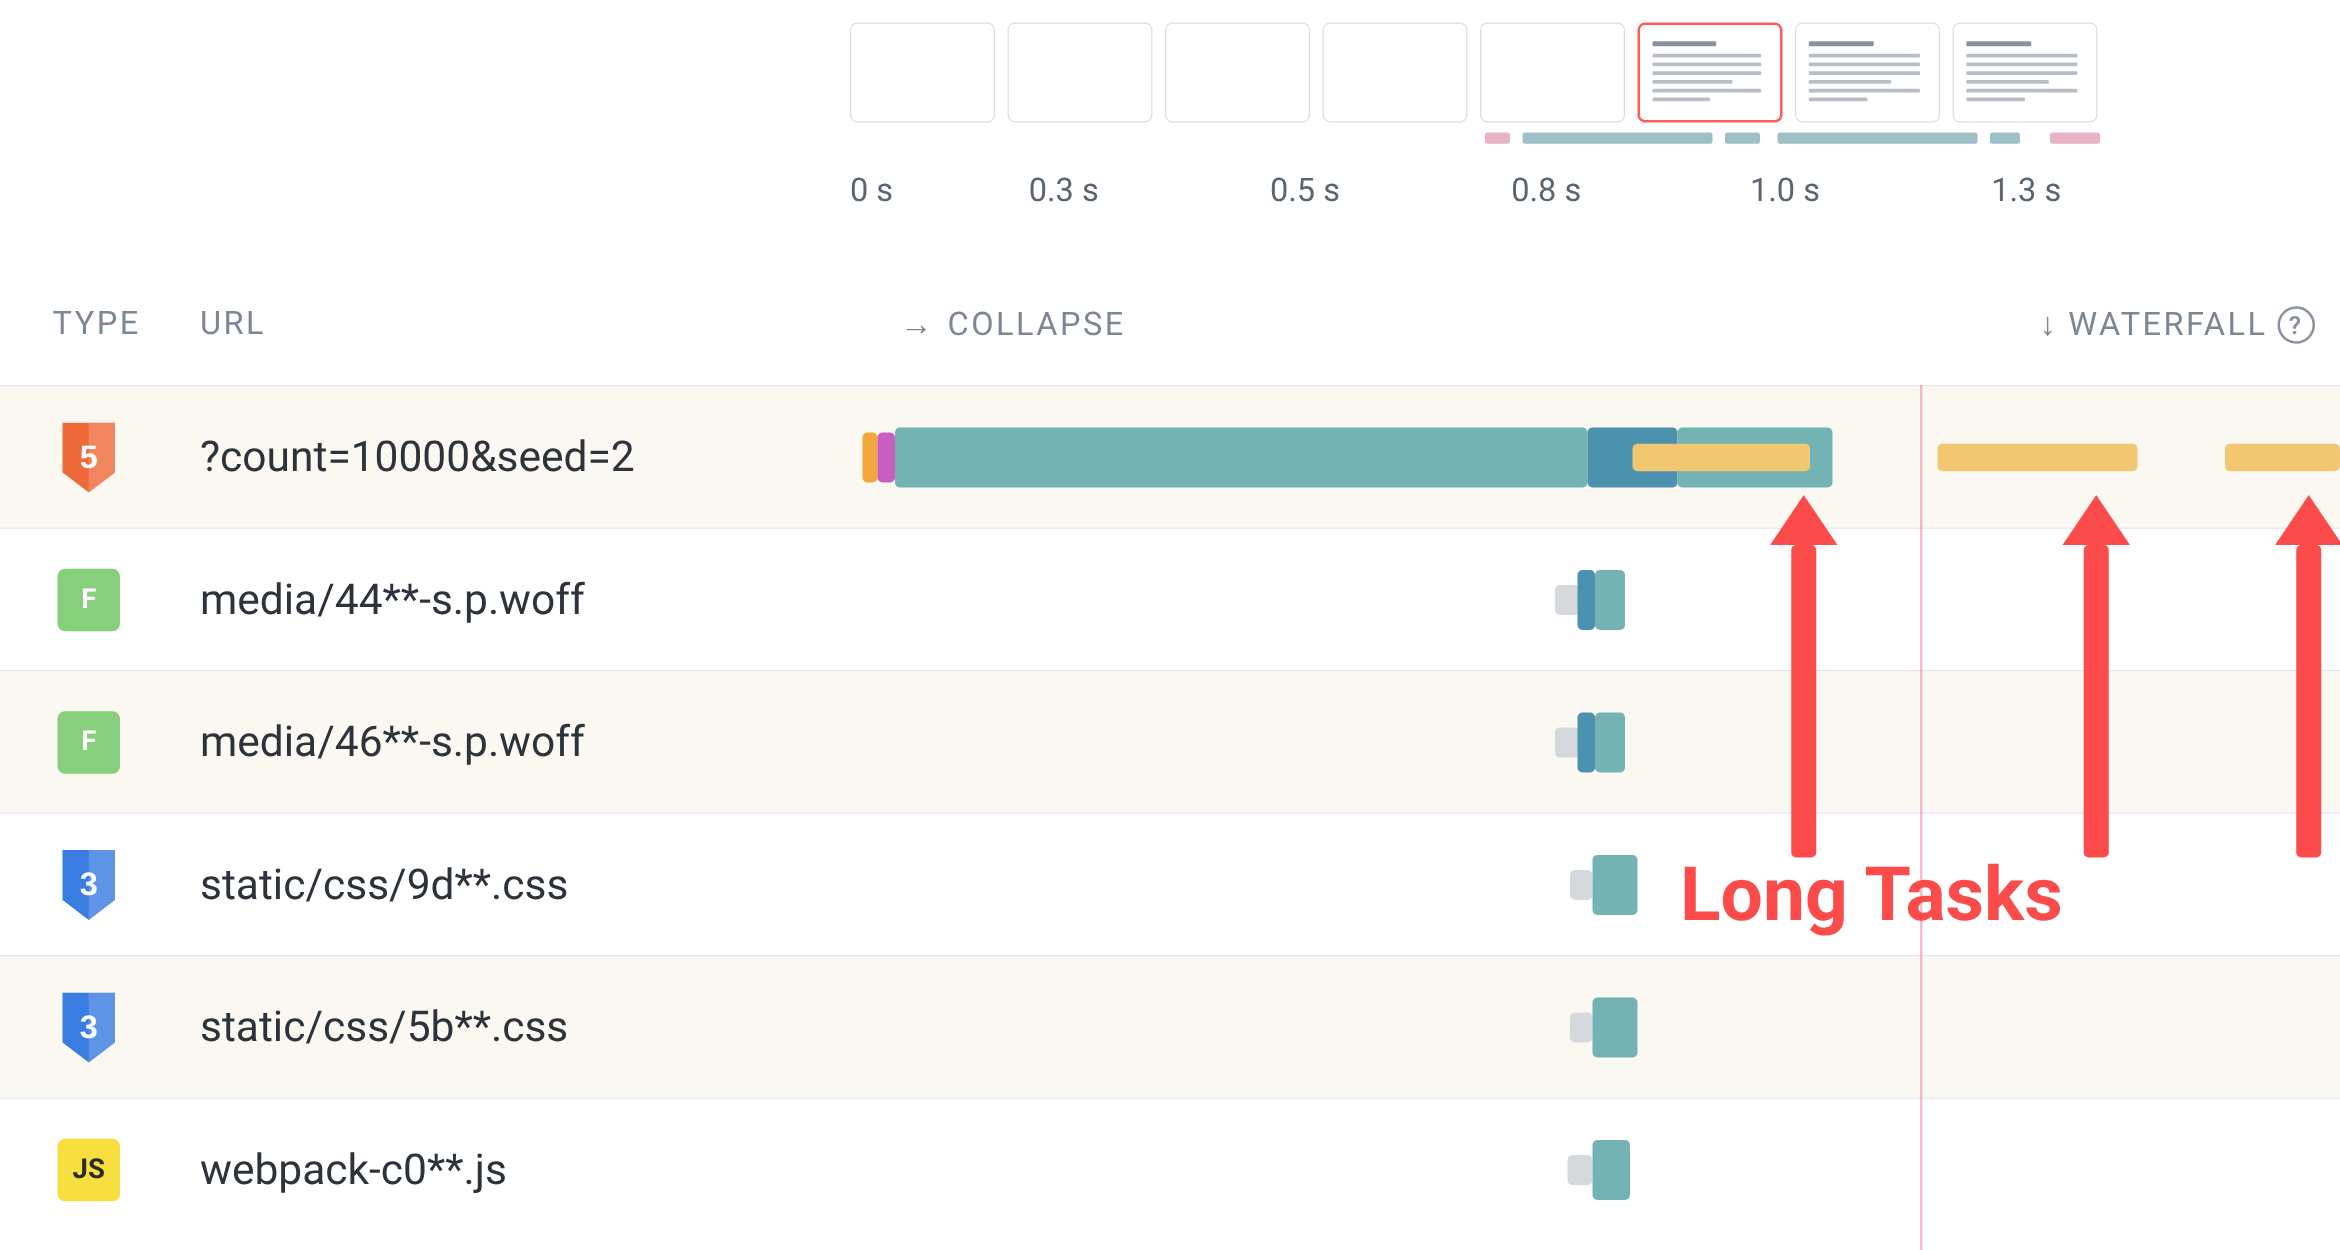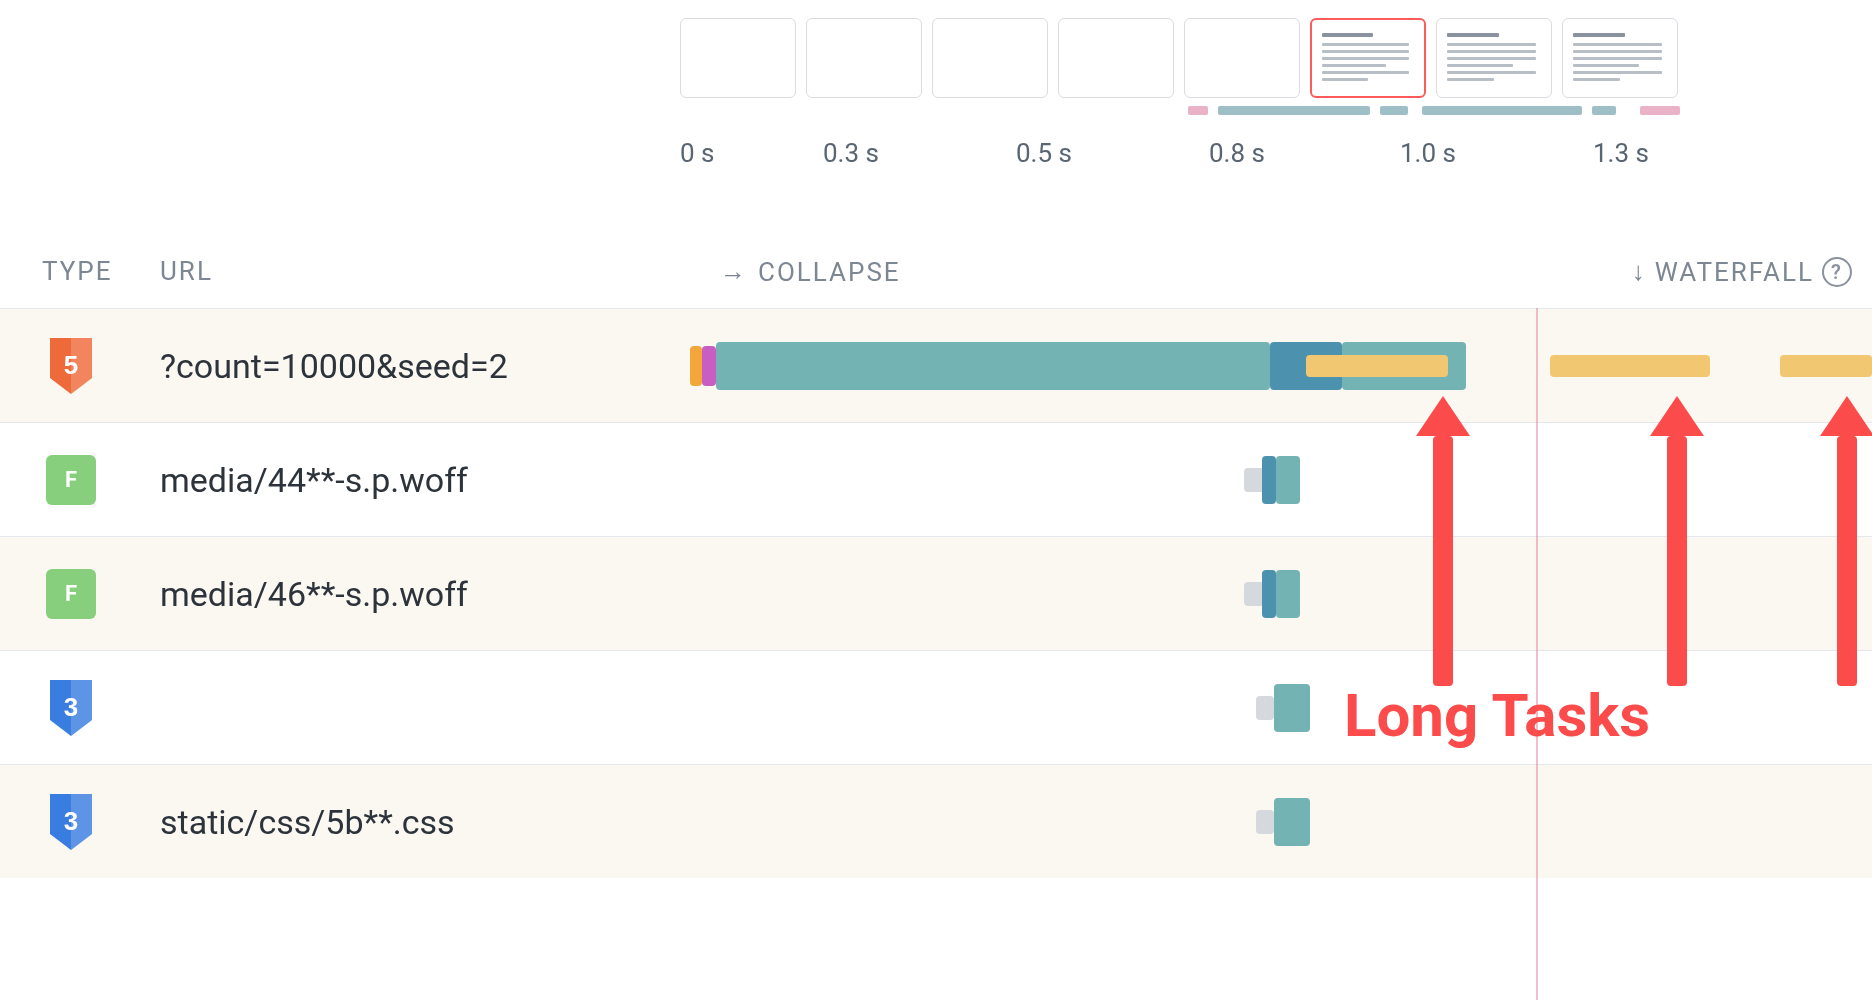--- a/index.html
+++ b/index.html
@@ -70,21 +70,21 @@
     right: 0;
     height: 50px;
     font-size: 26px;
     color: #5a6572;
   }
   .timeaxis span { position: absolute; }
 
   
   .colheaders {
     position: absolute;
-    top: 256px;
+    top: 244px;
     left: 0;
     right: 0;
     height: 48px;
     font-size: 26px;
     letter-spacing: 2px;
     color: #7d8794;
   }
   .colheaders .lbl { position: absolute; }
   .colheaders .collapse-btn {
     position: absolute;
@@ -318,39 +318,48 @@
       </div>
     </div>
     <div class="row">
       <div class="type-icon" style="color: rgb(255, 255, 255); background: transparent;">
         <svg width="50" height="56" viewBox="0 0 50 56">
           <path d="M4 0 H46 L46 40 L25 56 L4 40 Z" fill="#3a7de0"></path>
           <path d="M25 0 H46 L46 40 L25 56 Z" fill="#ffffff" opacity="0.18"></path>
           <text x="25" y="36" text-anchor="middle" font-family="Arial" font-size="26" font-weight="700" fill="#fff">3</text>
         </svg>
       </div>
+      <div class="url">static/css/9d**.css</div>
       <div class="lane">
         <div class="seg handle" style="left: 576px; width: 18px;"></div>
         <div class="seg" style="left: 594px; width: 36px; background: rgb(115, 179, 179);"></div>
       </div>
     </div>
     <div class="row">
       <div class="type-icon" style="color: rgb(255, 255, 255); background: transparent;">
         <svg width="50" height="56" viewBox="0 0 50 56">
           <path d="M4 0 H46 L46 40 L25 56 L4 40 Z" fill="#3a7de0"></path>
           <path d="M25 0 H46 L46 40 L25 56 Z" fill="#ffffff" opacity="0.18"></path>
           <text x="25" y="36" text-anchor="middle" font-family="Arial" font-size="26" font-weight="700" fill="#fff">3</text>
         </svg>
       </div>
       <div class="url">static/css/5b**.css</div>
       <div class="lane">
         <div class="seg handle" style="left: 576px; width: 18px;"></div>
         <div class="seg" style="left: 594px; width: 36px; background: rgb(115, 179, 179);"></div>
       </div>
     </div>
+    <div class="row">
+      <div class="type-icon" style="color: rgb(43, 43, 43); background: rgb(247, 223, 64); border-radius: 6px;">JS</div>
+      <div class="url">webpack-c0**.js</div>
+      <div class="lane">
+        <div class="seg handle" style="left: 574px; width: 20px;"></div>
+        <div class="seg" style="left: 594px; width: 30px; background: rgb(115, 179, 179);"></div>
+      </div>
+    </div>
   </div>
 
 <div class="vline" id="vline" style="left: 1536px;"></div>
 
 <div id="annotation-layer">
     <div class="arrow-up" style="left: 1416px; top: 396px;">
       <div class="head"></div>
       <div class="shaft" style="height:250px"></div>
     </div>
     <div class="arrow-up" style="left: 1650px; top: 396px;">

